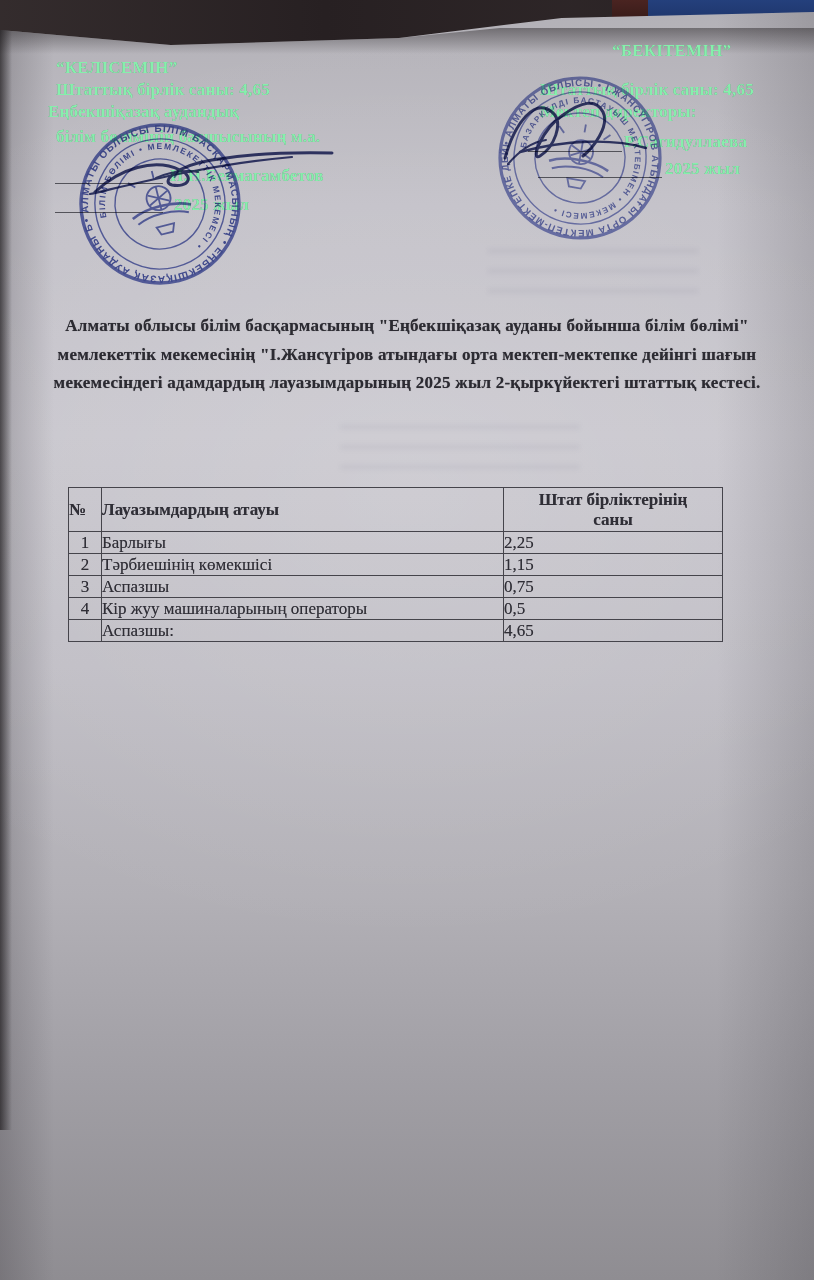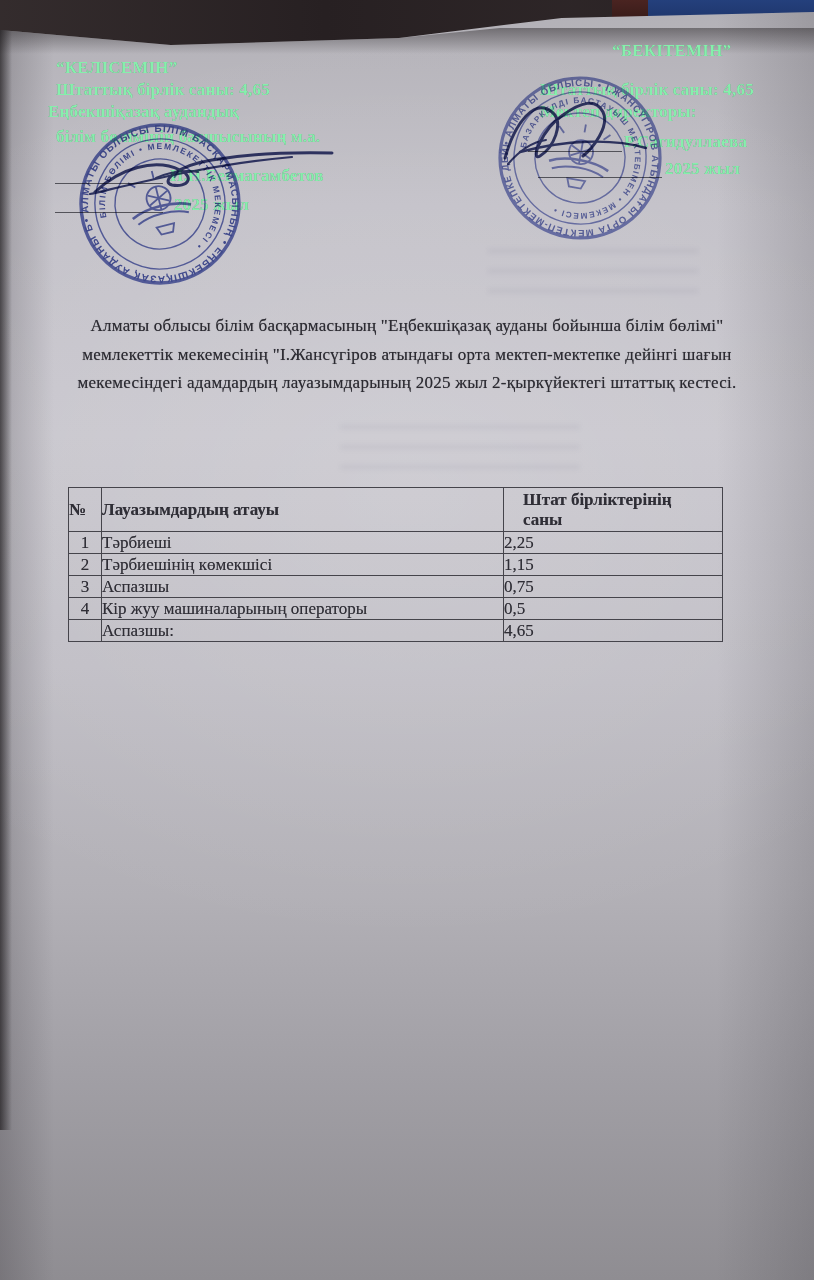--- a/index.html
+++ b/index.html
@@ -30,32 +30,32 @@
   .left-edge{position:absolute;left:0;top:30px;width:12px;height:1100px;
     background:linear-gradient(90deg,rgba(22,19,21,.8),rgba(22,19,21,0));
     opacity:.8;}
   
   .txt{position:absolute;color:#86efac;font-size:17px;line-height:22px;letter-spacing:.2px;
        text-shadow:0 0 .6px rgba(47,46,54,.55);white-space:nowrap;}
   .b{font-weight:bold;}
   .underline{position:absolute;height:0;border-top:1.4px solid #403f46;opacity:.85;}
   
   .doc-title{position:absolute;left:27px;top:312px;width:760px;text-align:center;
-    color:#2c2b32;font-weight:normal;font-size:17px;line-height:28.5px;letter-spacing:.25px;
+    color:#2c2b32;font-weight:bold;font-size:17px;line-height:28.5px;letter-spacing:.25px;
     text-shadow:0 0 .7px rgba(44,43,50,.6);}
   
   table.staff{position:absolute;left:68px;top:487px;border-collapse:collapse;table-layout:fixed;
     width:654px;color:#2f2e36;font-size:17px;text-shadow:0 0 .6px rgba(47,46,54,.5);}
   table.staff td,table.staff th{border:1.6px solid #45444b;padding:0;vertical-align:middle;overflow:hidden;}
   table.staff th{font-weight:bold;text-align:left;}
   .col-no{width:33px;}.col-pos{width:402px;}.col-units{width:219px;}
   th.h-no{text-align:center;}
   th.h-pos{padding-left:9px;}
   th.h-units{text-align:center;}
-  th.h-units span{display:block;width:180px;margin:0 auto;line-height:20px;}
+  th.h-units span{display:block;width:180px;margin:0 auto;line-height:20px;text-align:center;}
   tr.hdr{height:44px;}
   tr.row{height:22px;}
   td.c-no{text-align:center;}
   td.c-pos{padding-left:9px;}
   td.c-units{text-align:left;}
   
   .stamp{position:absolute;mix-blend-mode:multiply;filter:blur(.45px);opacity:.92;}
   .sig{position:absolute;mix-blend-mode:multiply;filter:blur(.35px);}
   .stamp text{font-family:"Liberation Sans",sans-serif;font-weight:bold;fill:#4250a8;}
   
@@ -182,21 +182,21 @@
     <tbody>
         <tr class="hdr">
       <th class="h-no">№</th>
       <th class="h-pos">Лауазымдардың атауы</th>
       <th class="h-units">
             <span>Штат бірліктерінің саны</span>
           </th>
     </tr>
     <tr class="row">
       <td class="c-no">1</td>
-      <td class="c-pos">Тәрбиеші</td>
+      <td class="c-pos">Барлығы</td>
       <td class="c-units">2,25</td>
     </tr>
     <tr class="row">
       <td class="c-no">2</td>
       <td class="c-pos">Тәрбиешінің көмекшісі</td>
       <td class="c-units">1,15</td>
     </tr>
     <tr class="row">
       <td class="c-no">3</td>
       <td class="c-pos">Аспазшы</td>

